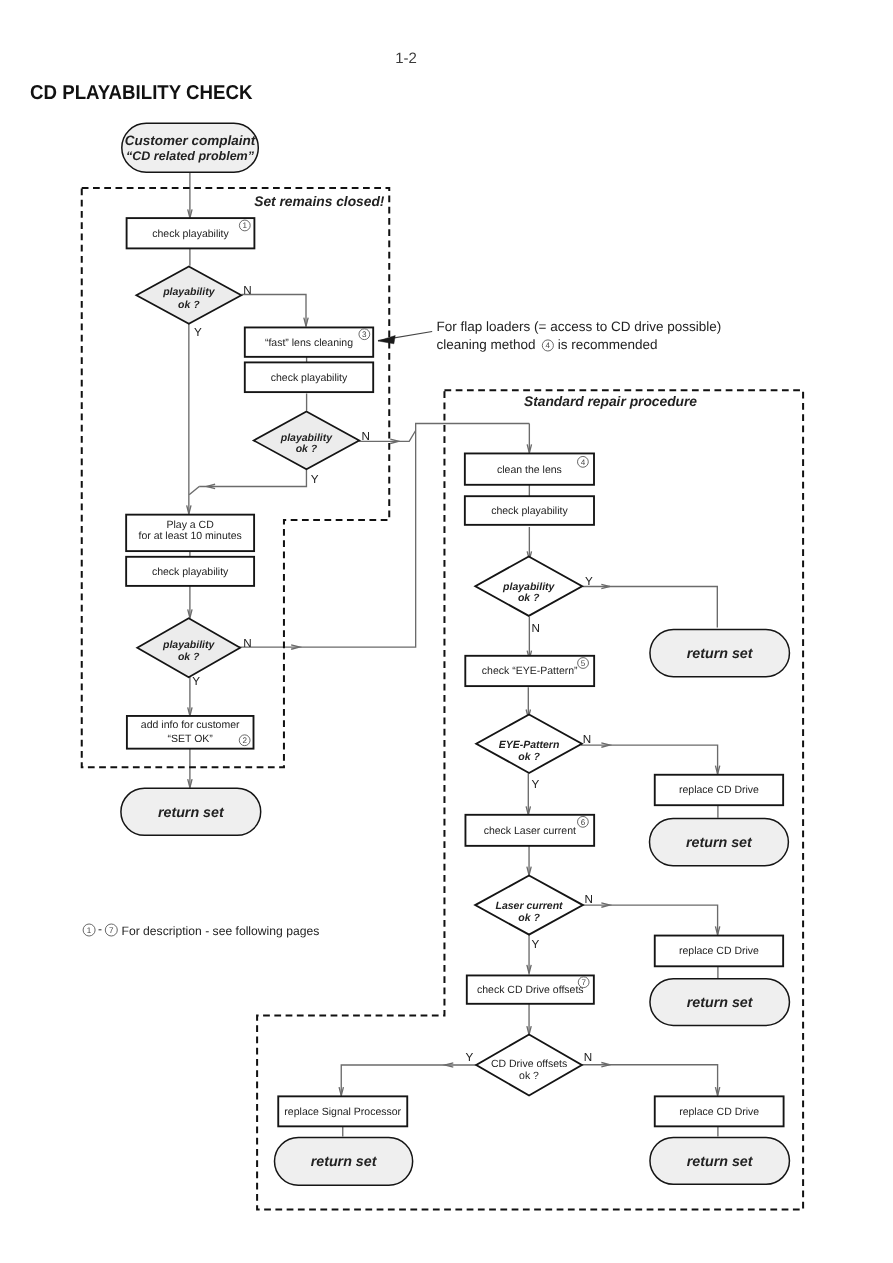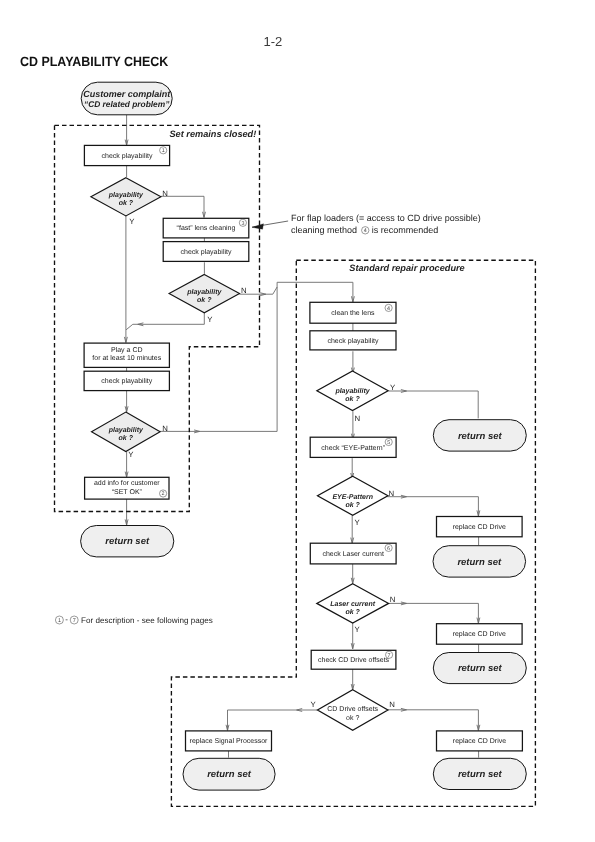--- a/index.html
+++ b/index.html
@@ -1,21 +1,21 @@
 <!DOCTYPE html>
 <html><head>
 <meta charset="utf-8">
 <title>CD PLAYABILITY CHECK</title>
 <style>
   html,body{margin:0;padding:0;background:#ffffff;}
   body{width:595px;height:842px;overflow:hidden;font-family:"Liberation Sans",sans-serif;color:#1a1a1a;
         -webkit-font-smoothing:antialiased;text-rendering:geometricPrecision;}
   #page{position:relative;width:595px;height:842px;background:#fff;filter:grayscale(1);}
   #sheet{position:absolute;left:0;top:0;width:595px;height:842px;}
-  .pgnum{position:absolute;font-size:13px;color:#3a3a3a;letter-spacing:0;line-height:1;}
+  .pgnum{position:absolute;font-size:10px;color:#3a3a3a;letter-spacing:0;line-height:1;}
   .title{position:absolute;font-size:13.4px;font-weight:bold;color:#111;
          transform:scaleX(0.93);transform-origin:0 0;white-space:nowrap;}
   text{fill:#222;}
   .tbox{font-size:7px;}
   .tdia{font-size:7px;font-weight:bold;font-style:italic;}
   .tterm{font-size:9.5px;font-weight:bold;font-style:italic;}
   .tgrp{font-size:9.2px;font-weight:bold;font-style:italic;}
   .tyn{font-size:7.8px;}
   .tnote{font-size:7px;}
   .num{font-size:5.4px;fill:#444;}

